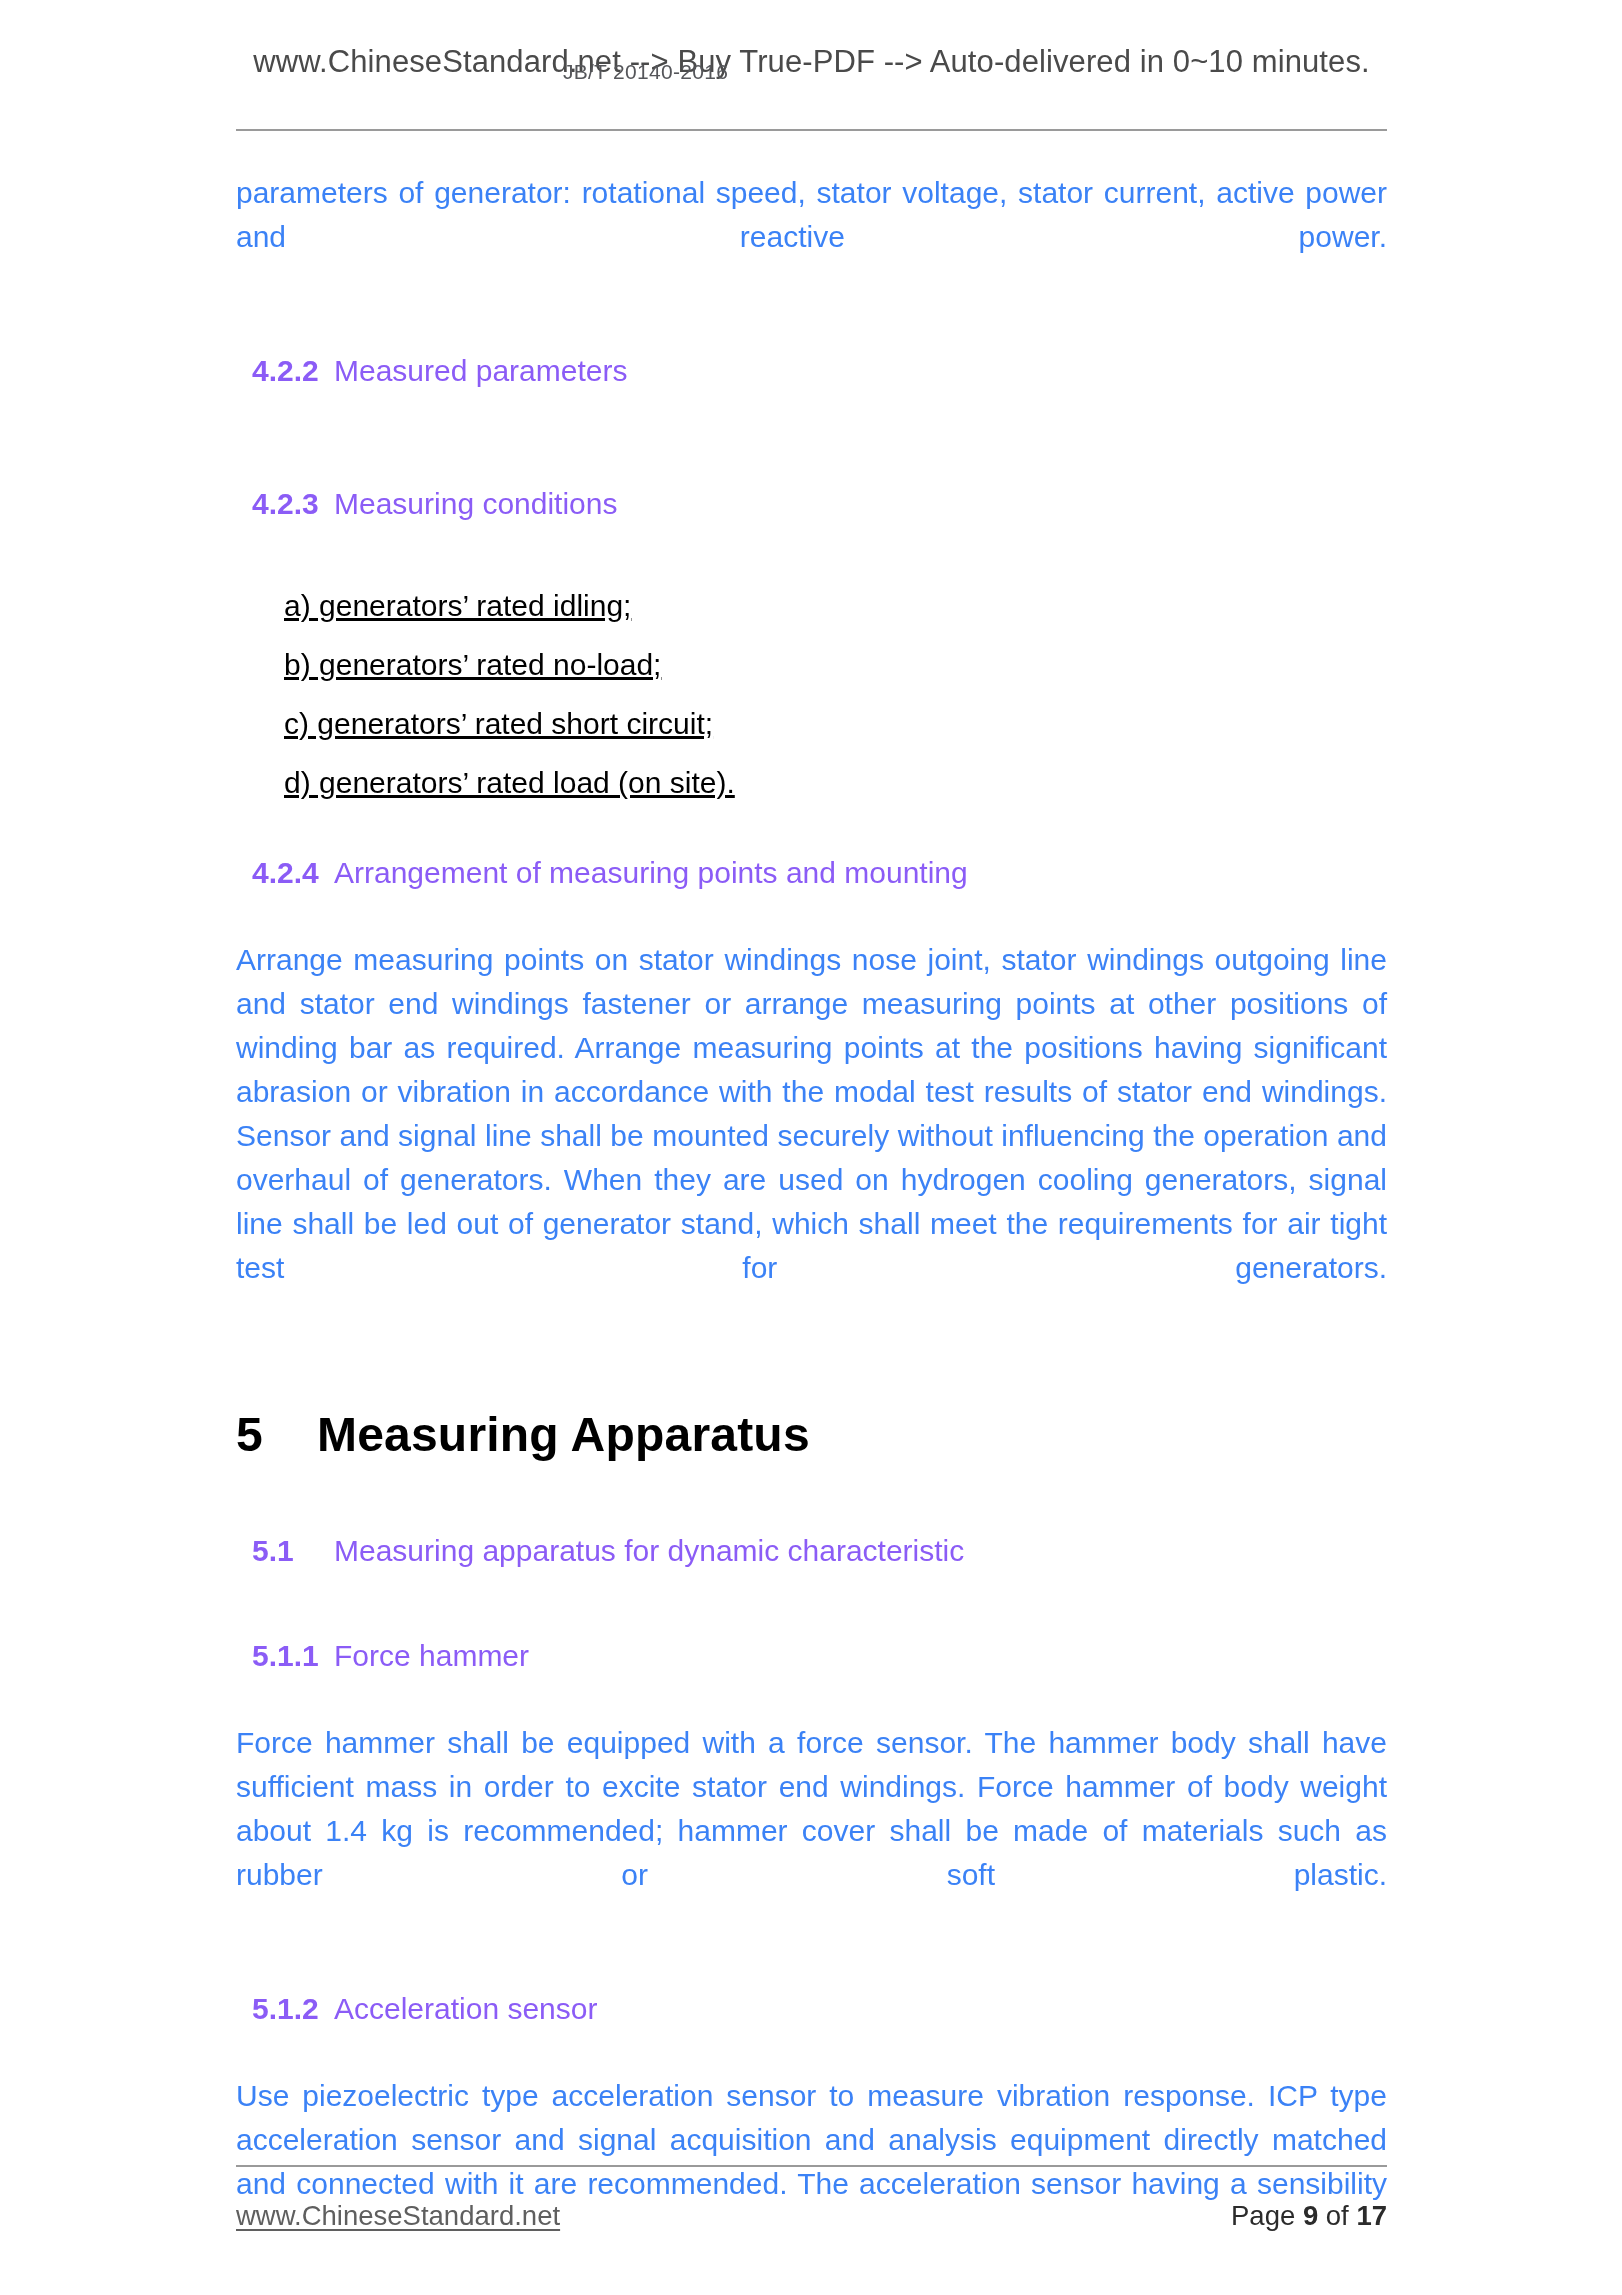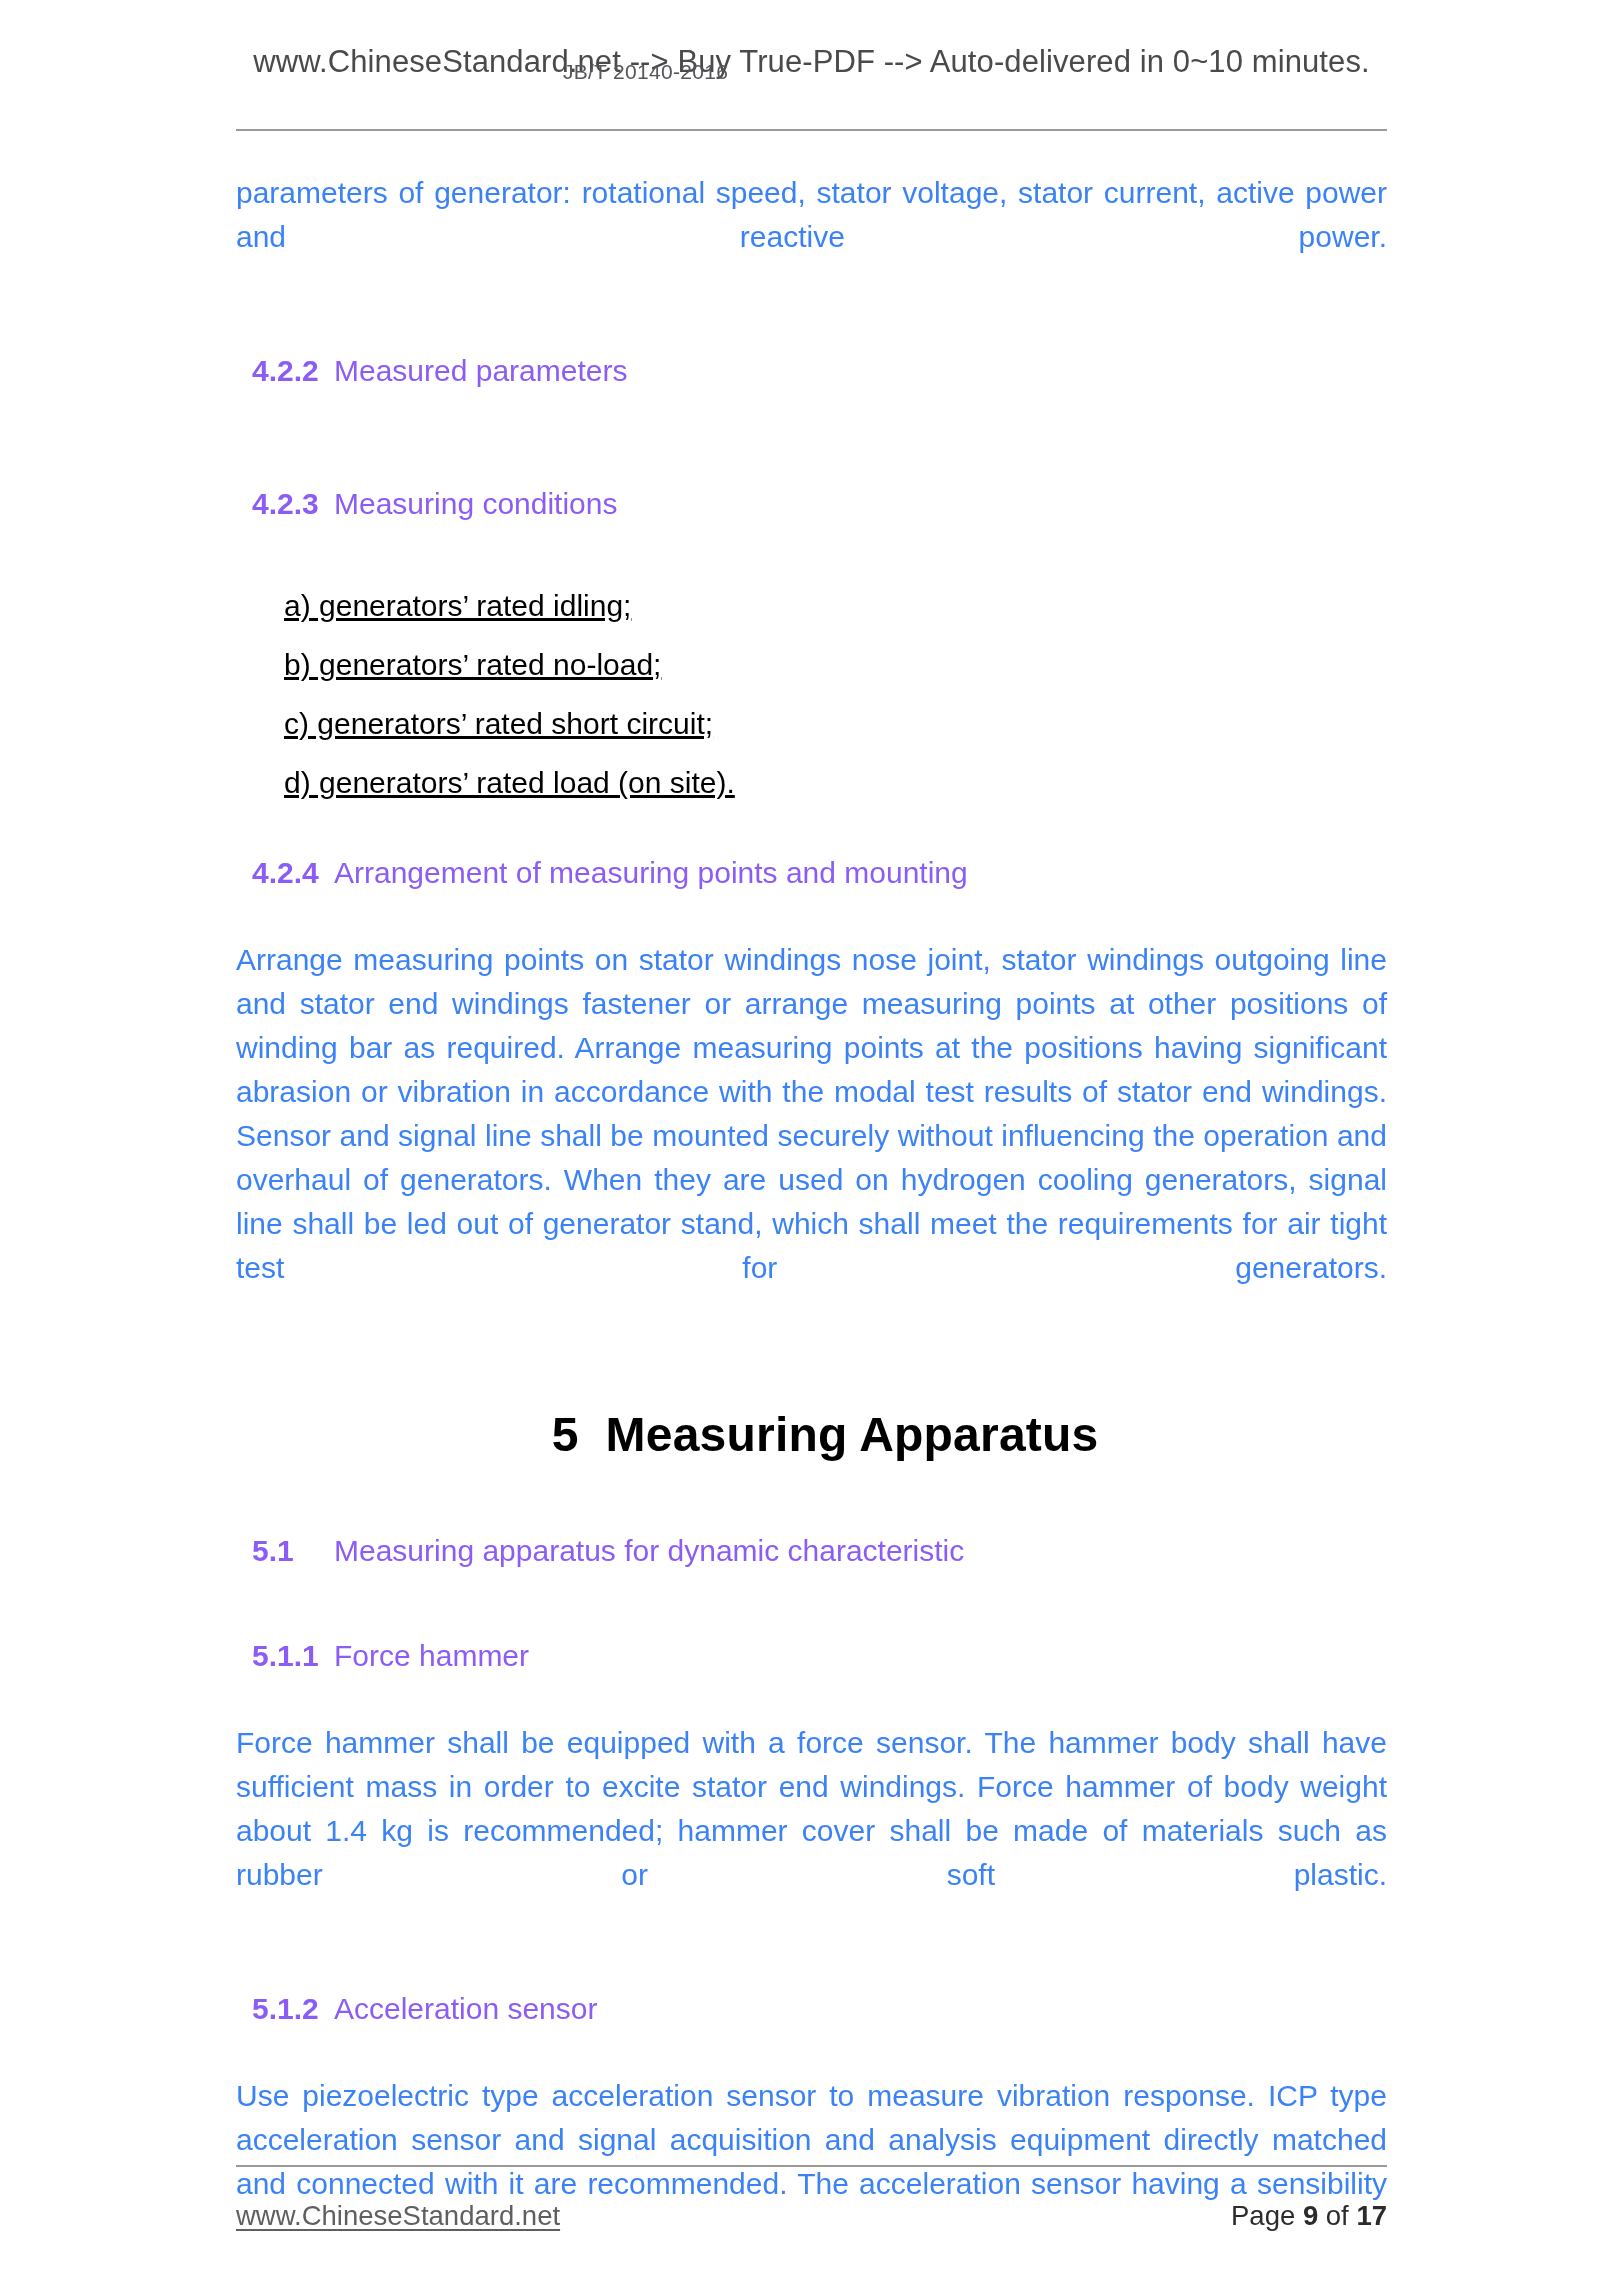--- a/index.html
+++ b/index.html
@@ -104,21 +104,20 @@
   h3.sub-heading .num.w3 { min-width: 82px; }
   h3.sub-heading .num.w2 { min-width: 82px; }
 
   h2.main-heading {
     margin: 0;
     font-size: 48px;
     line-height: 58px;
     font-weight: bold;
     color: #000000;
     letter-spacing: 0.2px;
-    text-align: center;
   }
   h2.main-heading .num {
     display: inline-block;
     min-width: 81px;
   }
 
   .list-item {
     font-size: 30px;
     line-height: 44px;
     margin-left: 48px;

